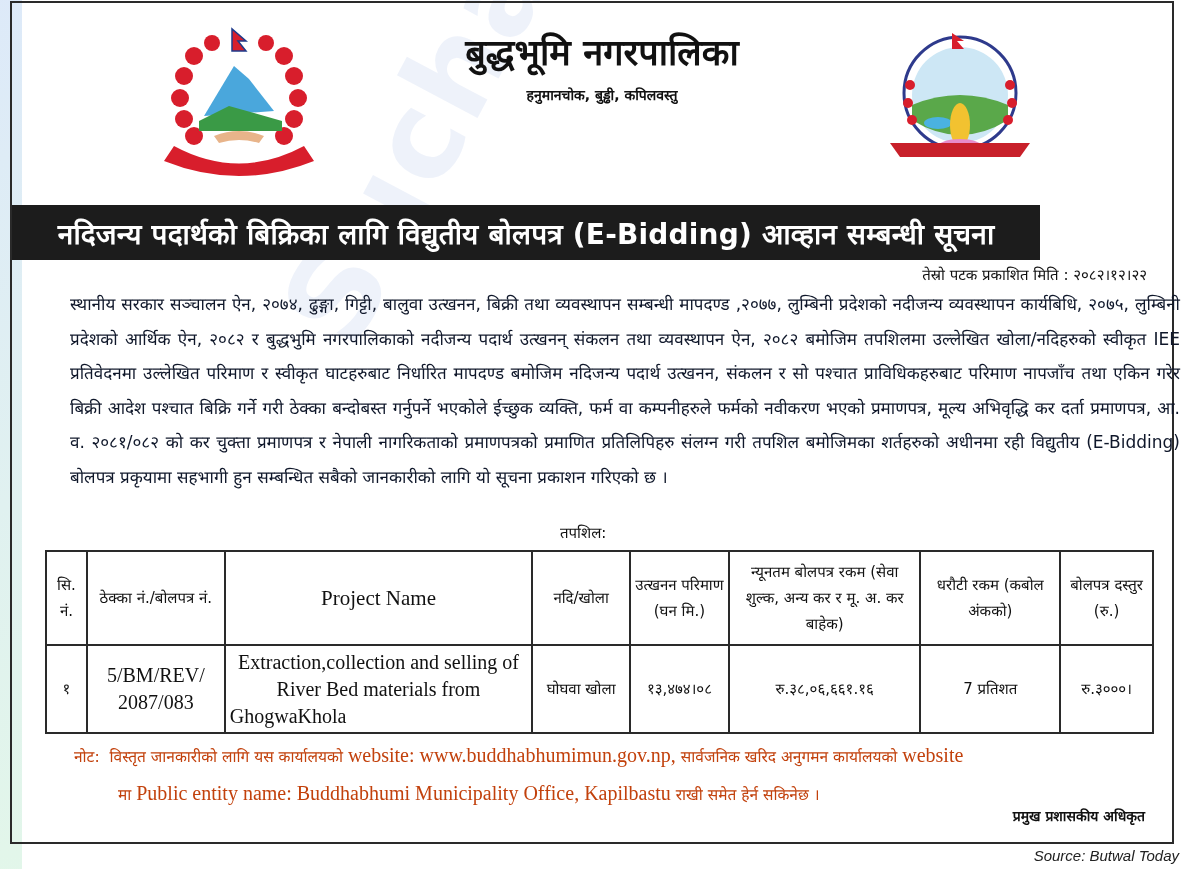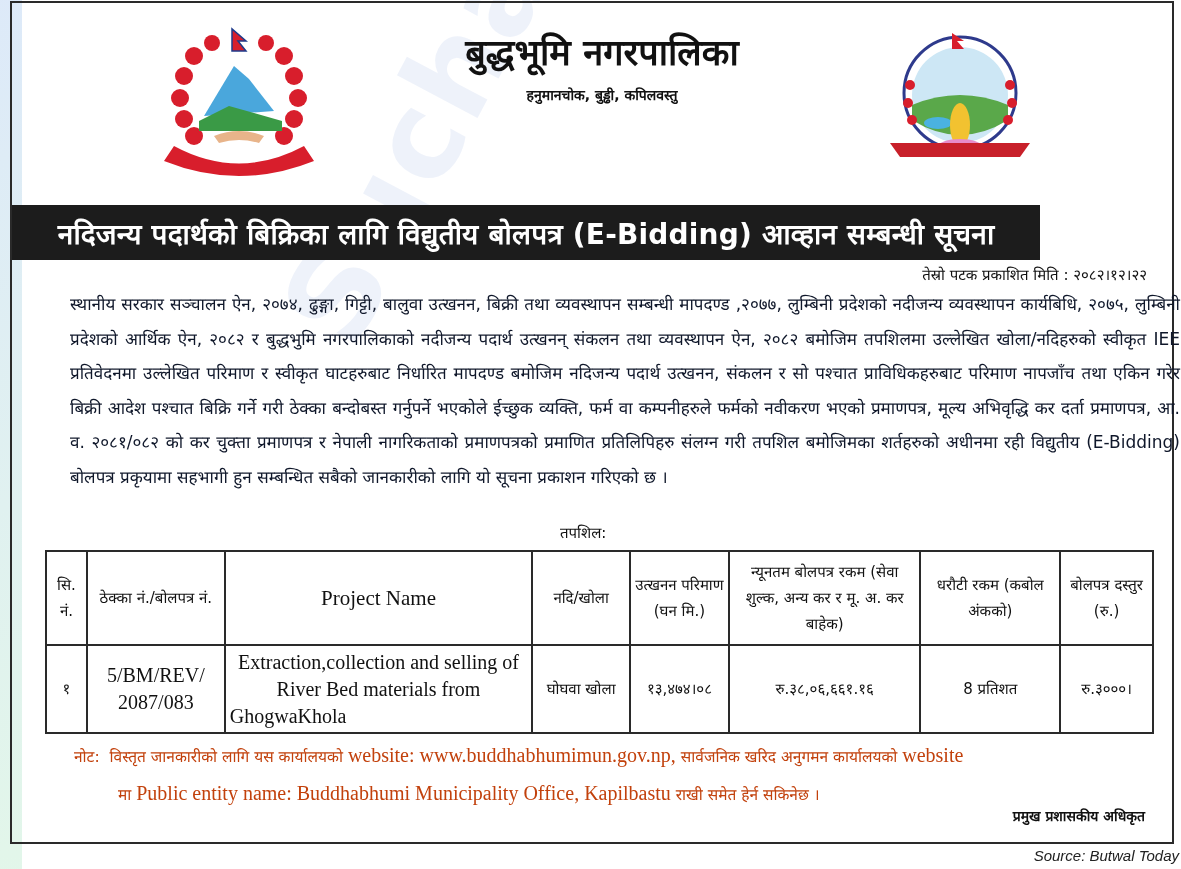--- a/index.html
+++ b/index.html
@@ -149,21 +149,21 @@
     </tr>
   </thead>
   <tbody>
     <tr>
       <td>१</td>
       <td class="serif contract">5/BM/REV/ 2087/083</td>
       <td class="serif pname">Extraction,collection and selling of River Bed materials from GhogwaKhola</td>
       <td>घोघवा खोला</td>
       <td>१३,४७४।०८</td>
       <td>रु.३८,०६,६६१.१६</td>
-      <td>8 प्रतिशत</td>
+      <td>7 प्रतिशत</td>
       <td>रु.३०००।</td>
     </tr>
   </tbody>
 </table>
 
 <div class="note">
   <div>
     <span>नोट:</span>&nbsp;
     <span>विस्तृत जानकारीको लागि यस कार्यालयको</span>
     <span class="serif">website: www.buddhabhumimun.gov.np,</span>

